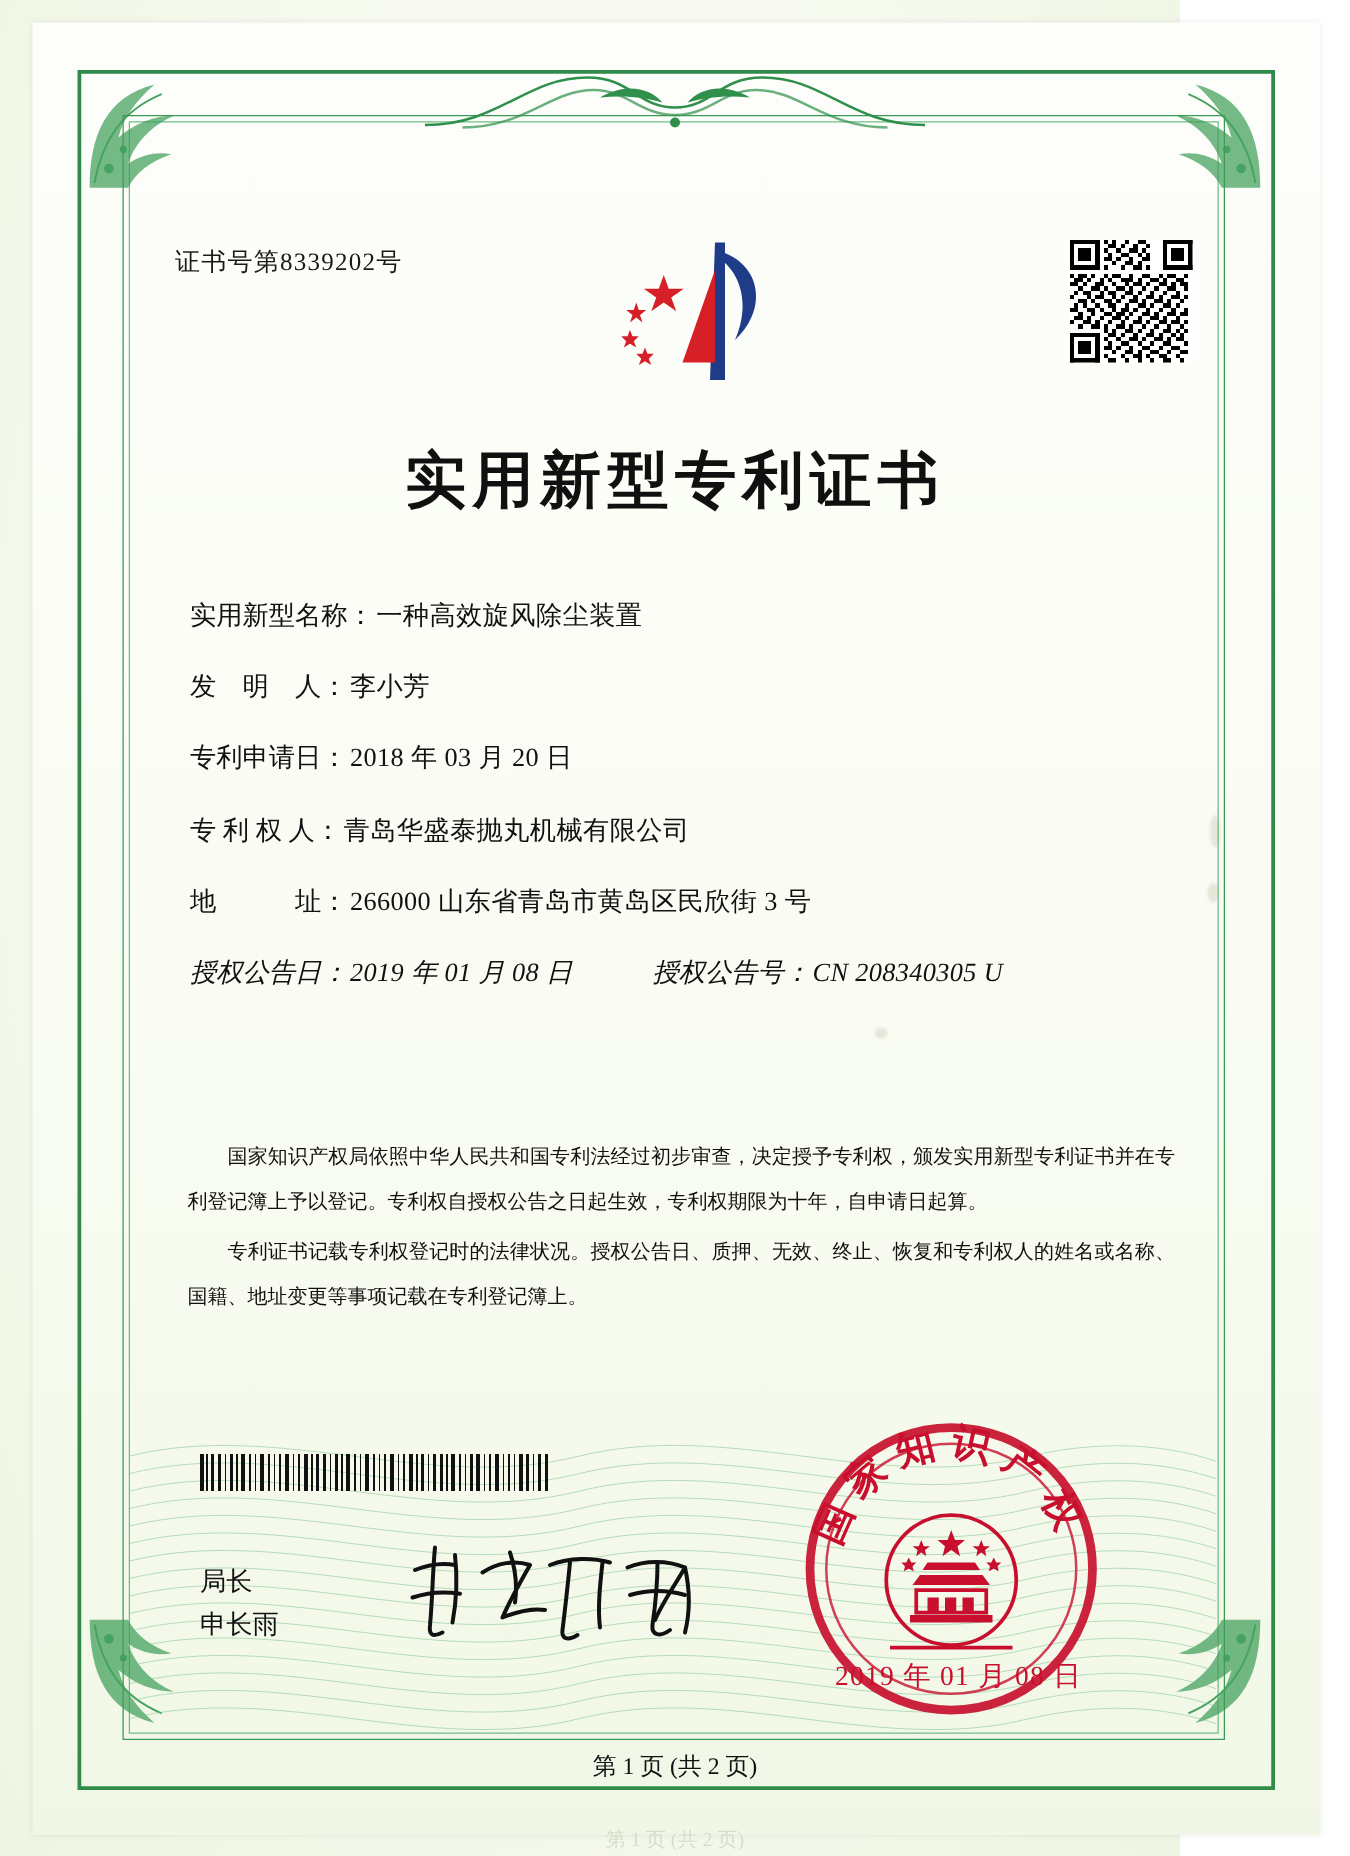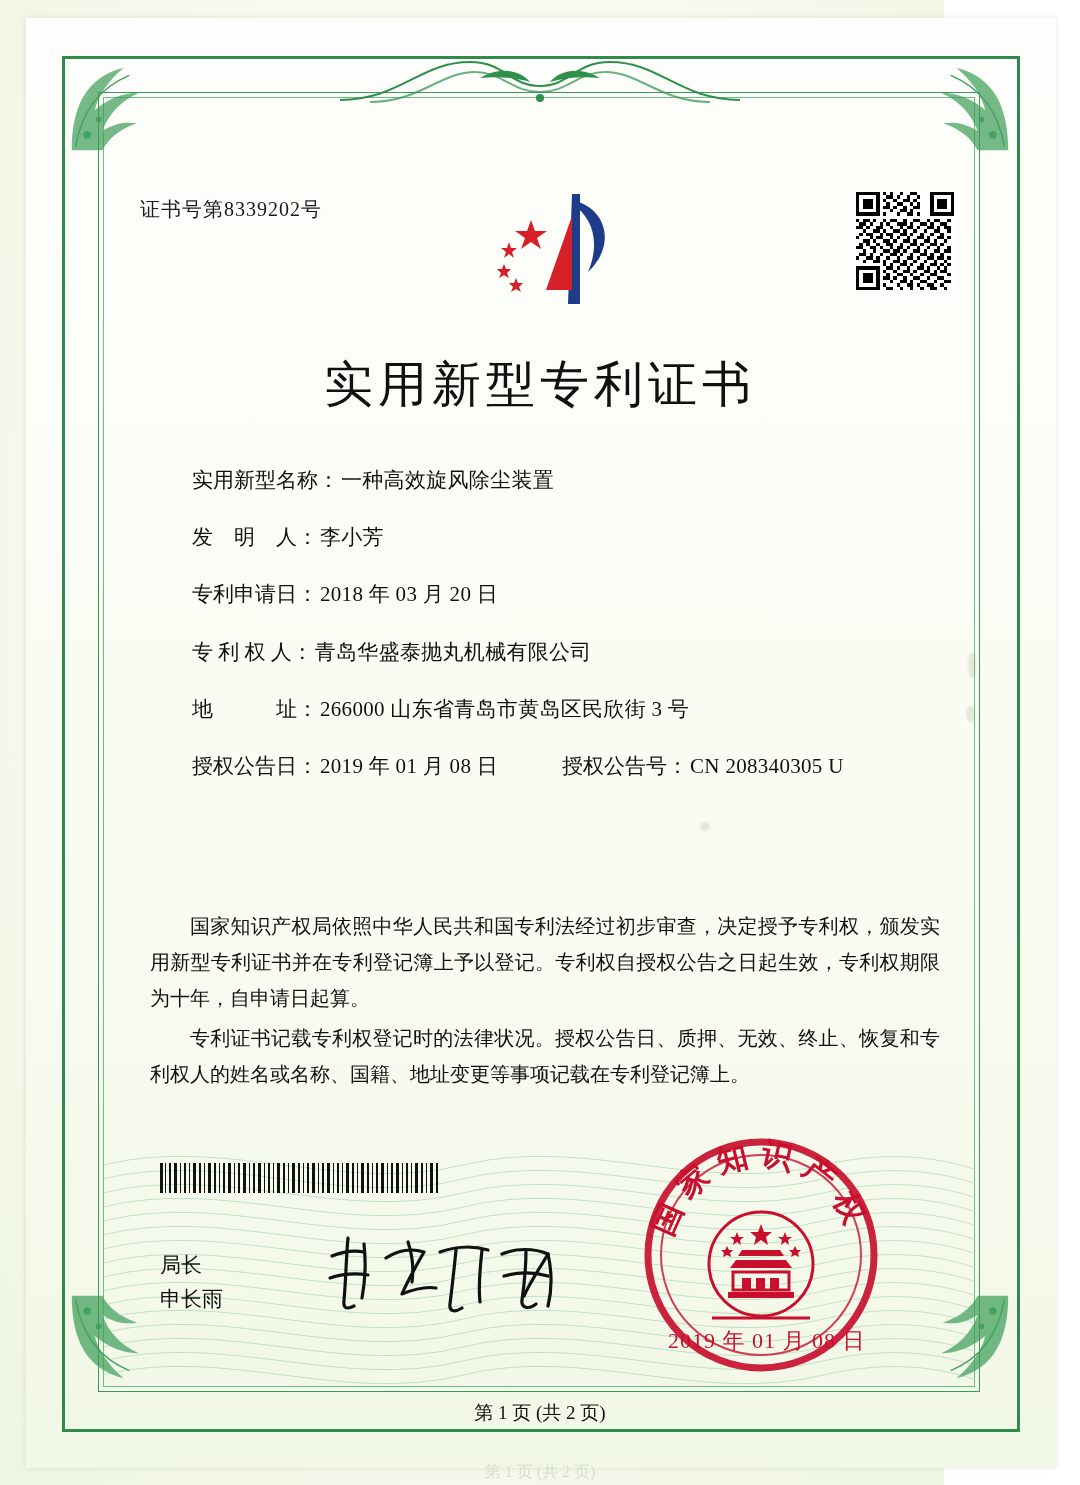--- a/index.html
+++ b/index.html
@@ -111,62 +111,61 @@
   }
   .qr svg { display:block; }
 
   
   .doc-title {
     position: absolute;
     left: 0; top: 352px;
     width: 1080px;
     text-align: center;
     font-size: 49px;
-    font-weight: normal;
+    font-weight: bold;
     letter-spacing: 5px;
     color: #101010;
     font-family: "DejaVu Serif", "Liberation Serif", serif;
   }
 
   
   .fields {
     position: absolute;
-    left: 152px; top: 468px;
+    left: 152px; top: 480px;
     width: 800px;
-    margin-left: 40px;
   }
   .field-row {
     display: flex;
     align-items: baseline;
     margin-bottom: 32px;
     font-size: 21px;
     color: #111;
     line-height: 1.2;
   }
   .field-label {
     white-space: pre;
     flex: 0 0 auto;
   }
   .field-value {
     margin-left: 2px;
     letter-spacing: 0.3px;
     text-align: center;
   }
-  .field-row.inline-two { margin-bottom: 30px; }
+  .field-row.inline-two { margin-bottom: 30px; font-style: italic; }
   .field-label2 {
     margin-left: 64px;
     white-space: pre;
   }
 
   
   .body-text {
     position: absolute;
     left: 150px; top: 908px;
     width: 790px;
-    font-size: 20px;
+    font-size: 16px;
     line-height: 36px;
     color: #111;
     text-align: justify;
   }
   .body-text p { margin: 0 0 4px 0; text-indent: 2em; }
 
   
   .barcode {
     position: absolute;
     left: 160px; top: 1163px;

